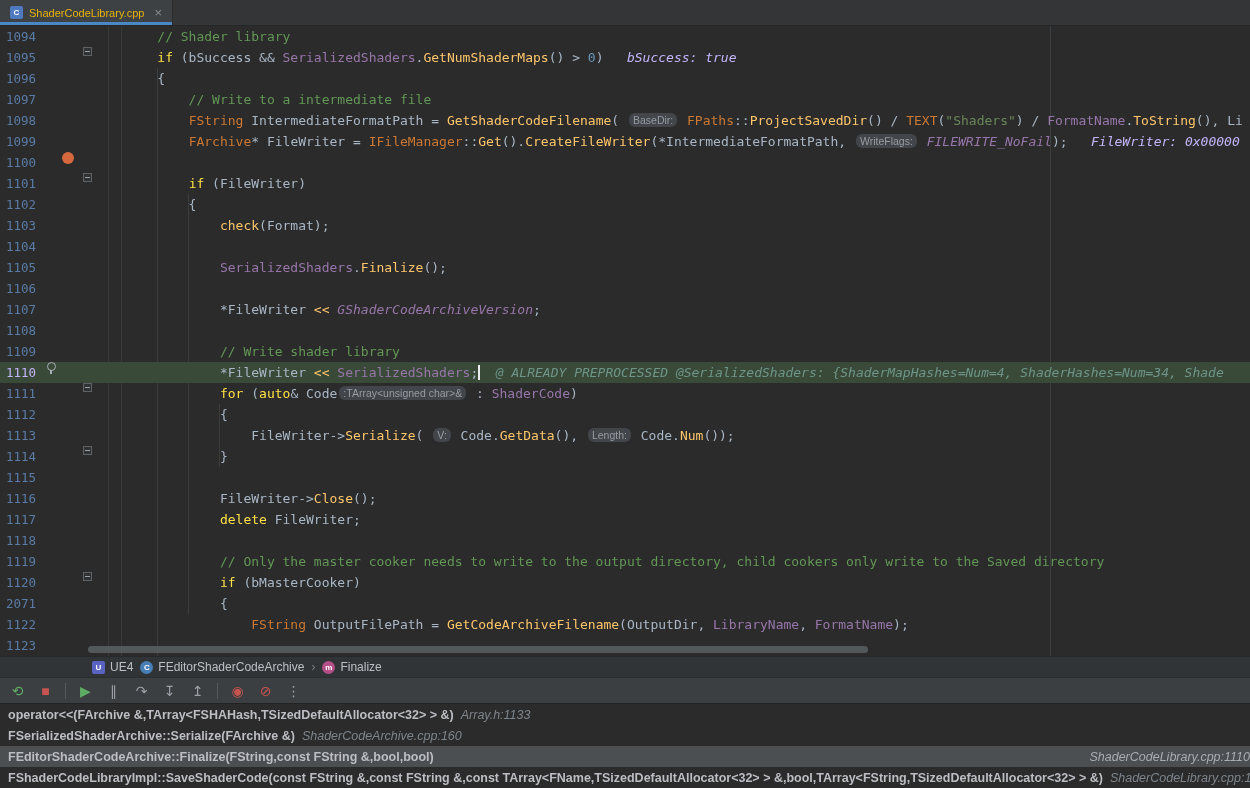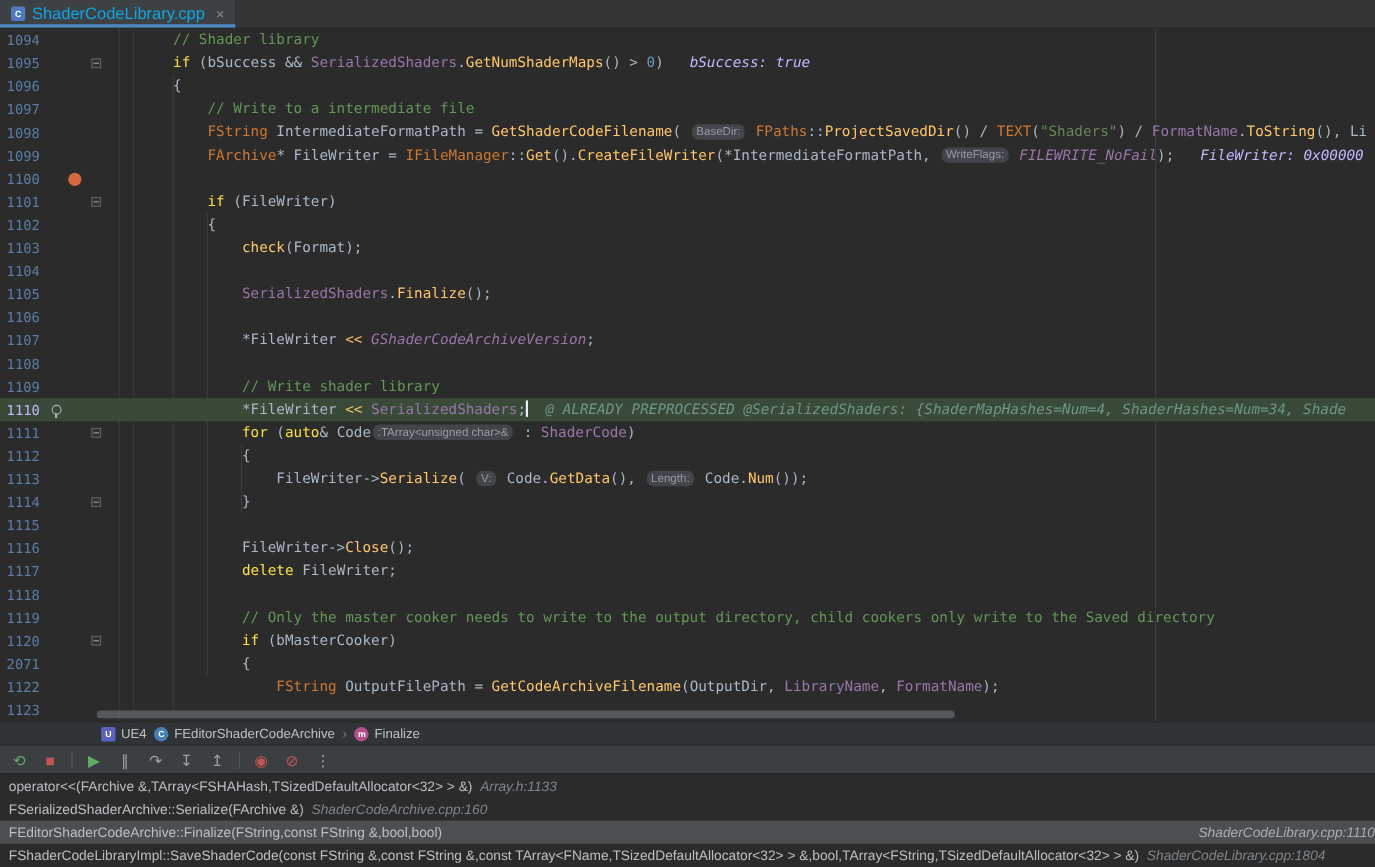--- a/index.html
+++ b/index.html
@@ -4,28 +4,28 @@
 <style>
   *{box-sizing:border-box;margin:0;padding:0}
   html,body{width:1250px;height:788px;overflow:hidden;background:#2b2b2b;font-family:"Liberation Sans",sans-serif;}
   .app{display:flex;flex-direction:column;width:1250px;height:788px;}
 
   
   .tabbar{height:26px;background:#333537;border-bottom:1px solid #242628;display:flex;align-items:stretch;flex:none;}
   .tab{display:flex;align-items:center;gap:6px;padding:0 10px;background:#3e4143;position:relative;border-right:1px solid #2a2c2e;cursor:pointer;}
   .tab::after{content:"";position:absolute;left:0;right:0;bottom:0;height:3px;background:#4a88c5;}
   .file-icon{width:13px;height:13px;border-radius:2px;background:#4f7ac0;color:#fff;font-size:8px;font-weight:bold;display:flex;align-items:center;justify-content:center;flex:none;}
-  .tab-title{color:#0ea5e9;font-size:15px;white-space:nowrap;}
+  .tab-title{color:#eab308;font-size:11px;white-space:nowrap;}
   .tab-close{color:#868b8f;font-size:13px;margin-left:4px;}
 
   
   .editor{position:relative;height:630px;flex:none;background:#2b2b2b;font-family:"DejaVu Sans Mono",monospace;font-size:13px;line-height:21px;overflow:hidden;}
   .code-row{display:flex;height:21px;white-space:pre;position:relative;z-index:2;}
   .code-row.hl{background:#3a4a39;}
-  .gutter{width:122px;flex:none;display:flex;align-items:center;}
+  .gutter{width:122px;flex:none;display:flex;align-items:flex-start;}
   .lnum{display:inline-block;width:44px;padding-left:6px;color:#5a7ca6;font-size:12.5px;cursor:pointer;}
   .hl .lnum{color:#c4b5fd;}
   .slotA{width:14px;display:flex;justify-content:center;align-items:center;}
   .slotB{width:20px;display:flex;justify-content:center;align-items:center;}
   .slotF{width:18px;display:flex;justify-content:center;align-items:center;}
   .code-text{padding-left:4px;}
 
   .pl{color:#a9b7c6}
   .kw{color:#fde047}
   .ty{color:#cc7832}
@@ -62,21 +62,21 @@
 
   
   .debug-toolbar{height:26px;flex:none;background:#3c3f41;display:flex;align-items:center;gap:11px;padding-left:9px;border-top:1px solid #2c2e30;}
   .tb-btn{width:17px;height:17px;display:flex;align-items:center;justify-content:center;font-size:14px;cursor:pointer;line-height:1;}
   .tb-sep{width:1px;height:16px;background:#55585a;}
 
   
   .frames{flex:1;background:#2b2b2b;overflow:hidden;border-top:1px solid #222;}
   .frame-row{height:21px;display:flex;align-items:center;gap:7px;padding-left:8px;font-size:12.5px;white-space:nowrap;cursor:pointer;}
   .frame-row.sel{background:#4c4f51;justify-content:space-between;}
-  .frame-name{color:#bcbec4;}
+  .frame-name{color:#bcbec4;font-weight:bold;}
   .frame-loc{color:#7d858c;font-style:italic;}
   .frame-row.sel .frame-loc{color:#a7adb3;}
 </style>
 </head>
 <body>
 
 <div class="app">
 
   <div class="tabbar">
     <div class="tab">

